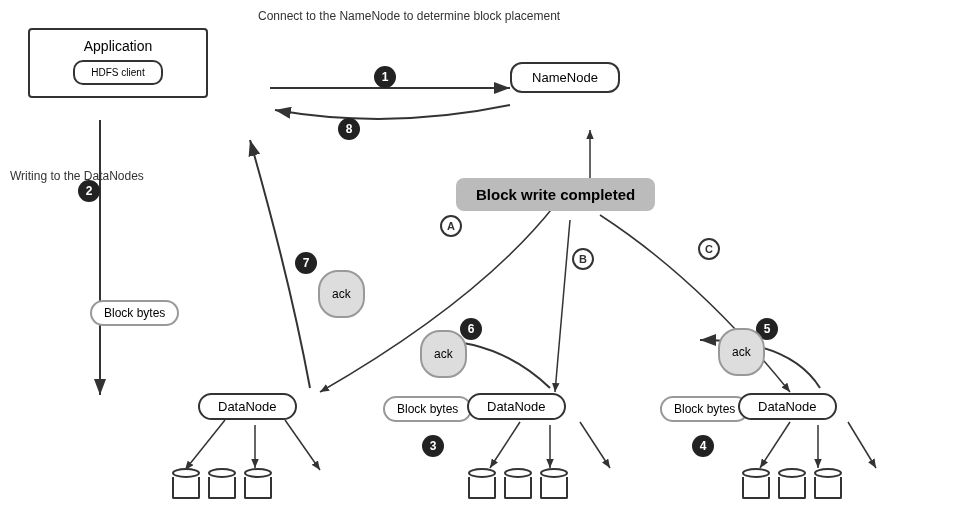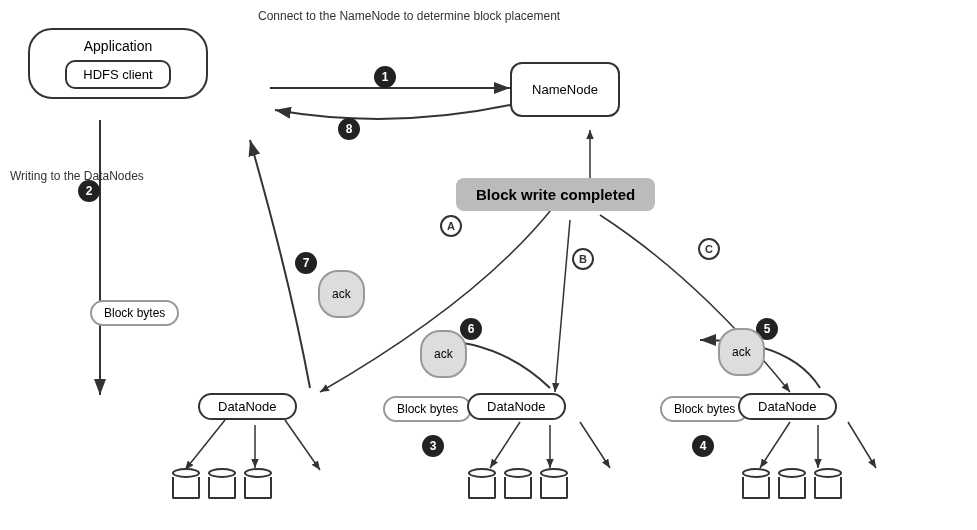--- a/index.html
+++ b/index.html
@@ -21,21 +21,21 @@
       position: absolute;
       top: 0; left: 0;
       width: 977px;
       height: 530px;
       pointer-events: none;
     }
     .box-rounded {
       border: 2px solid #333;
       border-radius: 12px;
       background: #fff;
-      padding: 18px 14px;
+      padding: 6px 14px;
     }
     .pill {
       border: 2px solid #999;
       border-radius: 20px;
       background: #ddd;
       padding: 15px 12px;
       font-size: 12px;
     }
     .pill-white {
       border: 2px solid #999;
@@ -76,41 +76,41 @@
       border-radius: 8px;
       padding: 8px 20px;
       font-size: 15px;
       font-weight: bold;
       color: #000000;
       position: absolute;
     }
     .application-outer {
       position: absolute;
       border: 2px solid #333;
-      border-radius: 24px;
+      border-radius: 4px;
       background: #fff;
       padding: 8px 30px;
       width: 180px;
       min-height: 70px;
       display: flex;
       flex-direction: column;
       align-items: center;
       justify-content: flex-start;
     }
     .application-label {
       font-size: 14px;
       font-weight: normal;
       margin-bottom: 6px;
     }
     .hdfs-inner {
       border: 2px solid #333;
       border-radius: 10px;
       background: #fff;
       padding: 5px 16px;
-      font-size: 13px;
+      font-size: 10px;
     }
     
     .cylinders-group {
       position: absolute;
       display: flex;
       gap: 8px;
     }
     .cylinder {
       display: flex;
       flex-direction: column;

